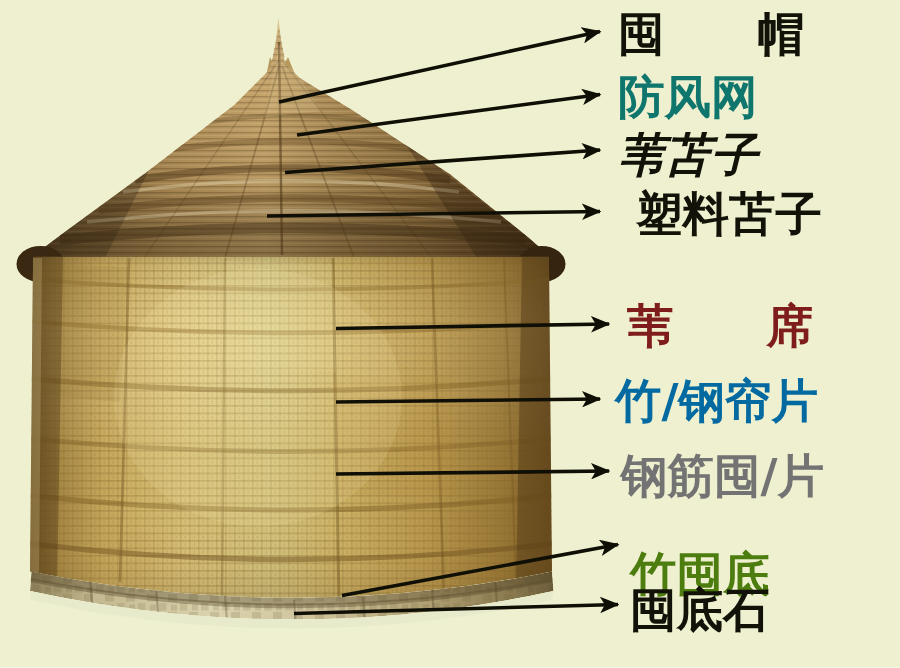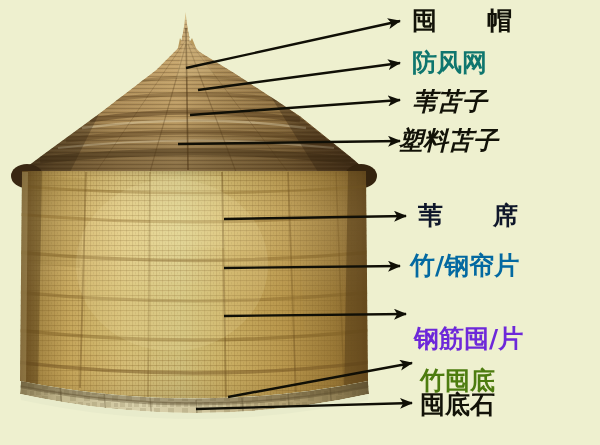--- a/index.html
+++ b/index.html
@@ -23,21 +23,21 @@
     left: 0;
     top: 0;
     width: 600px;
     height: 445px;
   }
   .label {
     position: absolute;
     color: #121208;
     font-family: "DejaVu Sans", "Liberation Sans", sans-serif;
     font-weight: 700;
-    font-size: 25px;
+    font-size: 31px;
     line-height: 1;
     white-space: pre;
     letter-spacing: 0px;
   }
 </style>
 </head>
 <body>
 
 <div id="stage">
 
@@ -232,21 +232,21 @@
         <line x1="224" y1="316" x2="406" y2="314" stroke="#100f06" stroke-width="2.4" marker-end="url(#ah)"></line>
         <line x1="228" y1="397" x2="412" y2="363" stroke="#100f06" stroke-width="2.4" marker-end="url(#ah)"></line>
         <line x1="196" y1="409" x2="412" y2="403" stroke="#100f06" stroke-width="2.4" marker-end="url(#ah)"></line>
       </g>
   </svg>
 
   <div id="label-layer">
       <div class="label" style="left: 412px; top: 8px; color: rgb(18, 18, 8);">囤　　帽</div>
       <div class="label" style="left: 412px; top: 50px; color: #0f766e;">防风网</div>
       <div class="label" style="left: 412px; top: 89px; color: rgb(18, 18, 8); font-style: italic;">苇苫子</div>
-      <div class="label" style="left: 398px; top: 128px; color: rgb(18, 18, 8); font-style: italic;">塑料苫子</div>
-      <div class="label" style="left: 418px; top: 203px; color: #0f172a;">苇　　席</div>
+      <div class="label" style="left: 424px; top: 128px; color: rgb(18, 18, 8);">塑料苫子</div>
+      <div class="label" style="left: 418px; top: 203px; color: #7f1d1d;">苇　　席</div>
       <div class="label" style="left: 410px; top: 253px; color: #0369a1;">竹/钢帘片</div>
-      <div class="label" style="left: 414px; top: 303px; color: #6d28d9; margin-top: 23px;">钢筋囤/片</div>
+      <div class="label" style="left: 414px; top: 303px; color: #737373;">钢筋囤/片</div>
       <div class="label" style="left: 420px; top: 368px; color: #4d7c0f;">竹囤底</div>
       <div class="label" style="left: 420px; top: 392px; color: rgb(18, 18, 8); text-align: center;">囤底石</div>
     </div>
 
 </div>
 
 </body></html>

